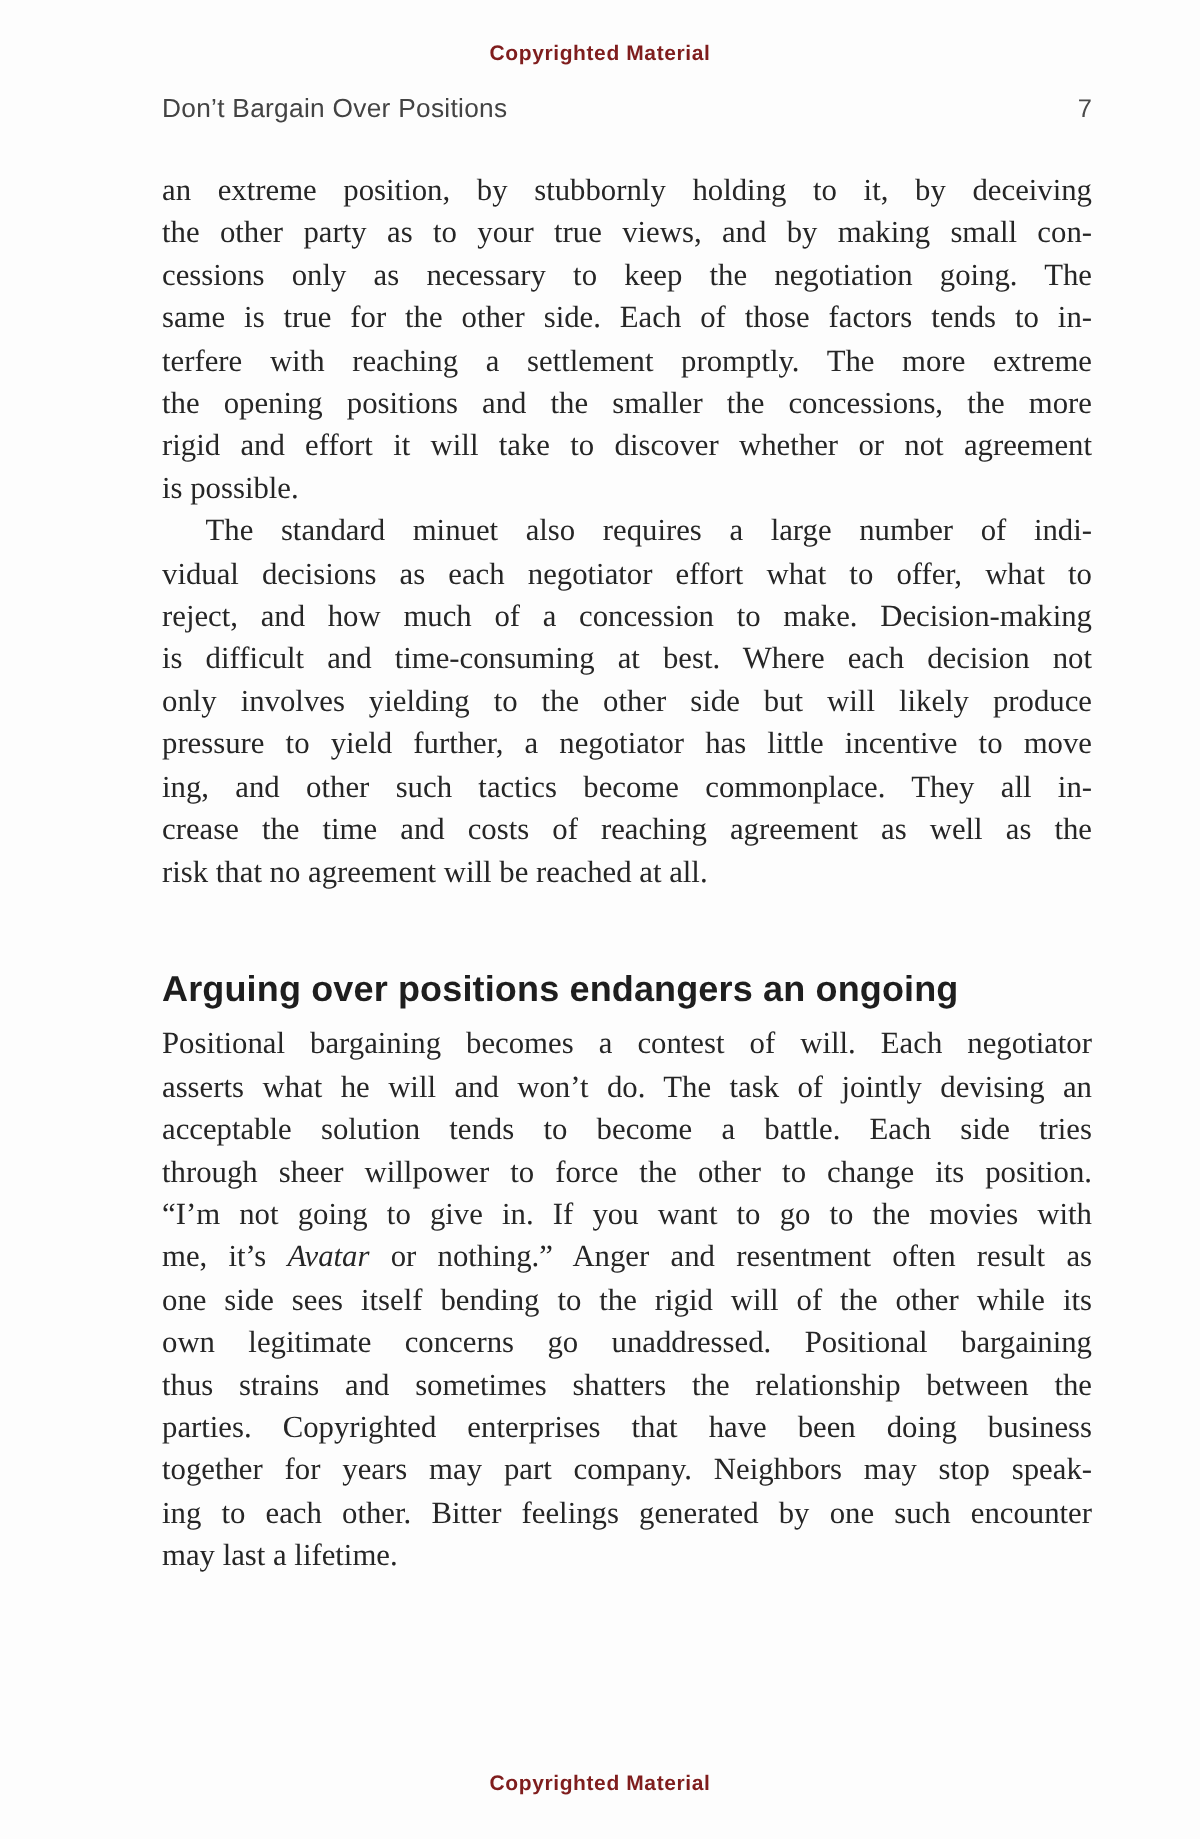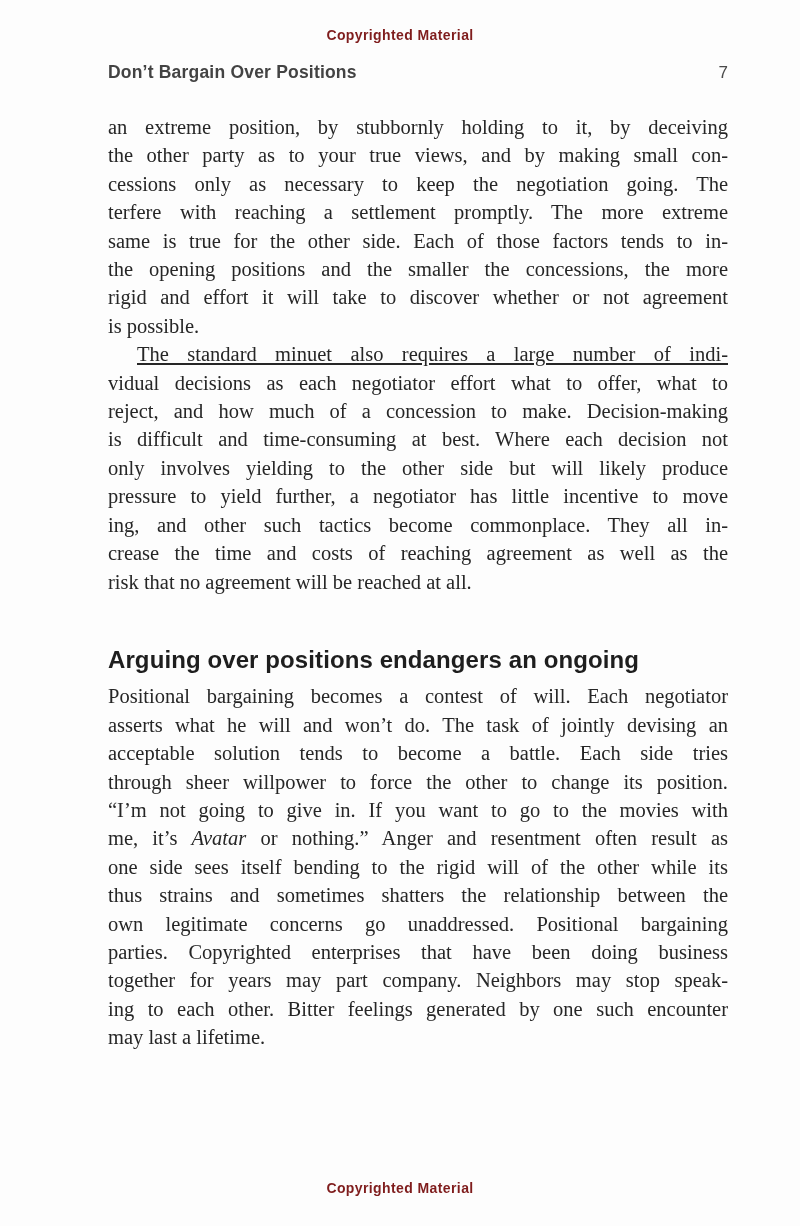--- a/index.html
+++ b/index.html
@@ -35,21 +35,21 @@
     left: 108px;
     width: 620px;
     display: flex;
     justify-content: space-between;
     align-items: baseline;
     font-family: "Liberation Sans", sans-serif;
     color: #434343;
   }
   .running-title {
     font-size: 17.5px;
-    font-weight: bold;
+    font-weight: normal;
     letter-spacing: 0.2px;
   }
   .page-number {
     font-size: 17px;
     color: #4a4a4a;
   }
 
   .content {
     position: absolute;
     top: 113px;
@@ -64,21 +64,20 @@
   .line {
     text-align: justify;
     text-align-last: justify;
     white-space: normal;
   }
   .line.final {
     text-align-last: left;
   }
   .line.indent {
     text-indent: 29px;
-    text-decoration: underline;
   }
   .italic {
     font-style: italic;
   }
 
   .section-heading {
     margin-top: 50px;
     margin-bottom: 9px;
     font-family: "Liberation Sans", sans-serif;
     font-weight: bold;
@@ -102,22 +101,22 @@
     <span class="running-title">Don’t Bargain Over Positions</span>
     <span class="page-number">7</span>
   </div>
 
   <div class="content">
 
     <div class="paragraph">
         <div class="line">an extreme position, by stubbornly holding to it, by deceiving</div>
         <div class="line">the other party as to your true views, and by making small con-</div>
         <div class="line">cessions only as necessary to keep the negotiation going. The</div>
+        <div class="line">same is true for the other side. Each of those factors tends to in-</div>
         <div class="line">terfere with reaching a settlement promptly. The more extreme</div>
-        <div class="line">same is true for the other side. Each of those factors tends to in-</div>
         <div class="line">the opening positions and the smaller the concessions, the more</div>
         <div class="line">rigid and effort it will take to discover whether or not agreement</div>
         <div class="line final">is possible.</div>
       </div>
 
     <div class="paragraph">
         <div class="line indent">The standard minuet also requires a large number of indi-</div>
         <div class="line">vidual decisions as each negotiator effort what to offer, what to</div>
         <div class="line">reject, and how much of a concession to make. Decision-making</div>
         <div class="line">is difficult and time-consuming at best. Where each decision not</div>
@@ -133,22 +132,22 @@
     </div>
 
     <div class="paragraph">
         <div class="line">Positional bargaining becomes a contest of will. Each negotiator</div>
         <div class="line">asserts what he will and won’t do. The task of jointly devising an</div>
         <div class="line">acceptable solution tends to become a battle. Each side tries</div>
         <div class="line">through sheer willpower to force the other to change its position.</div>
         <div class="line">“I’m not going to give in. If you want to go to the movies with</div>
         <div class="line"><span>me, it’s </span><span class="italic">Avatar</span><span> or nothing.” Anger and resentment often result as</span></div>
         <div class="line">one side sees itself bending to the rigid will of the other while its</div>
+        <div class="line">own legitimate concerns go unaddressed. Positional bargaining</div>
         <div class="line">thus strains and sometimes shatters the relationship between the</div>
-        <div class="line">own legitimate concerns go unaddressed. Positional bargaining</div>
         <div class="line">parties. Copyrighted enterprises that have been doing business</div>
         <div class="line">together for years may part company. Neighbors may stop speak-</div>
         <div class="line">ing to each other. Bitter feelings generated by one such encounter</div>
         <div class="line final">may last a lifetime.</div>
       </div>
 
   </div>
 
   <div class="copyright-notice copyright-bottom">Copyrighted Material</div>
 

